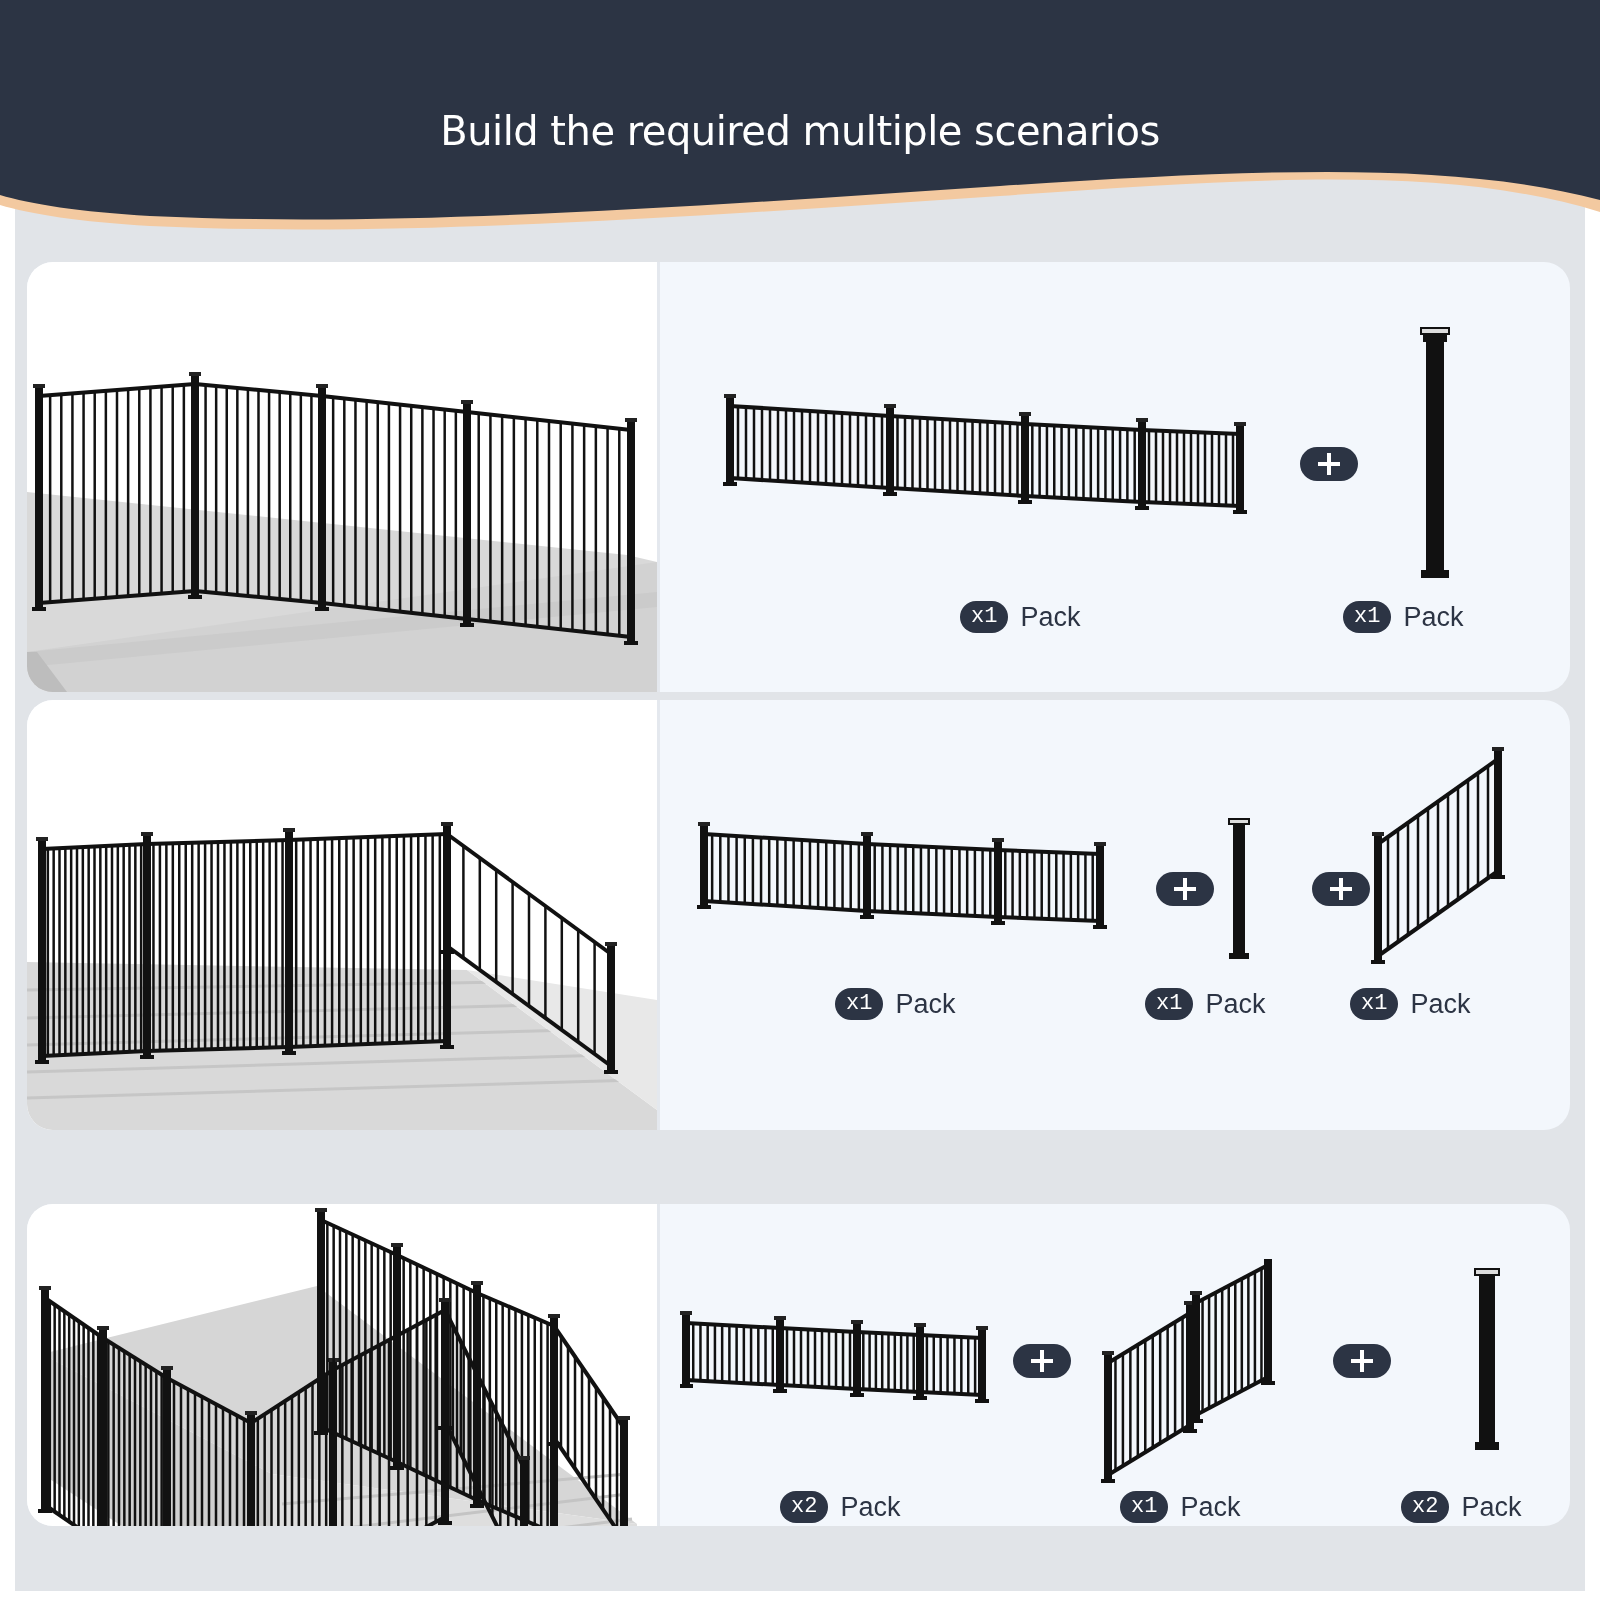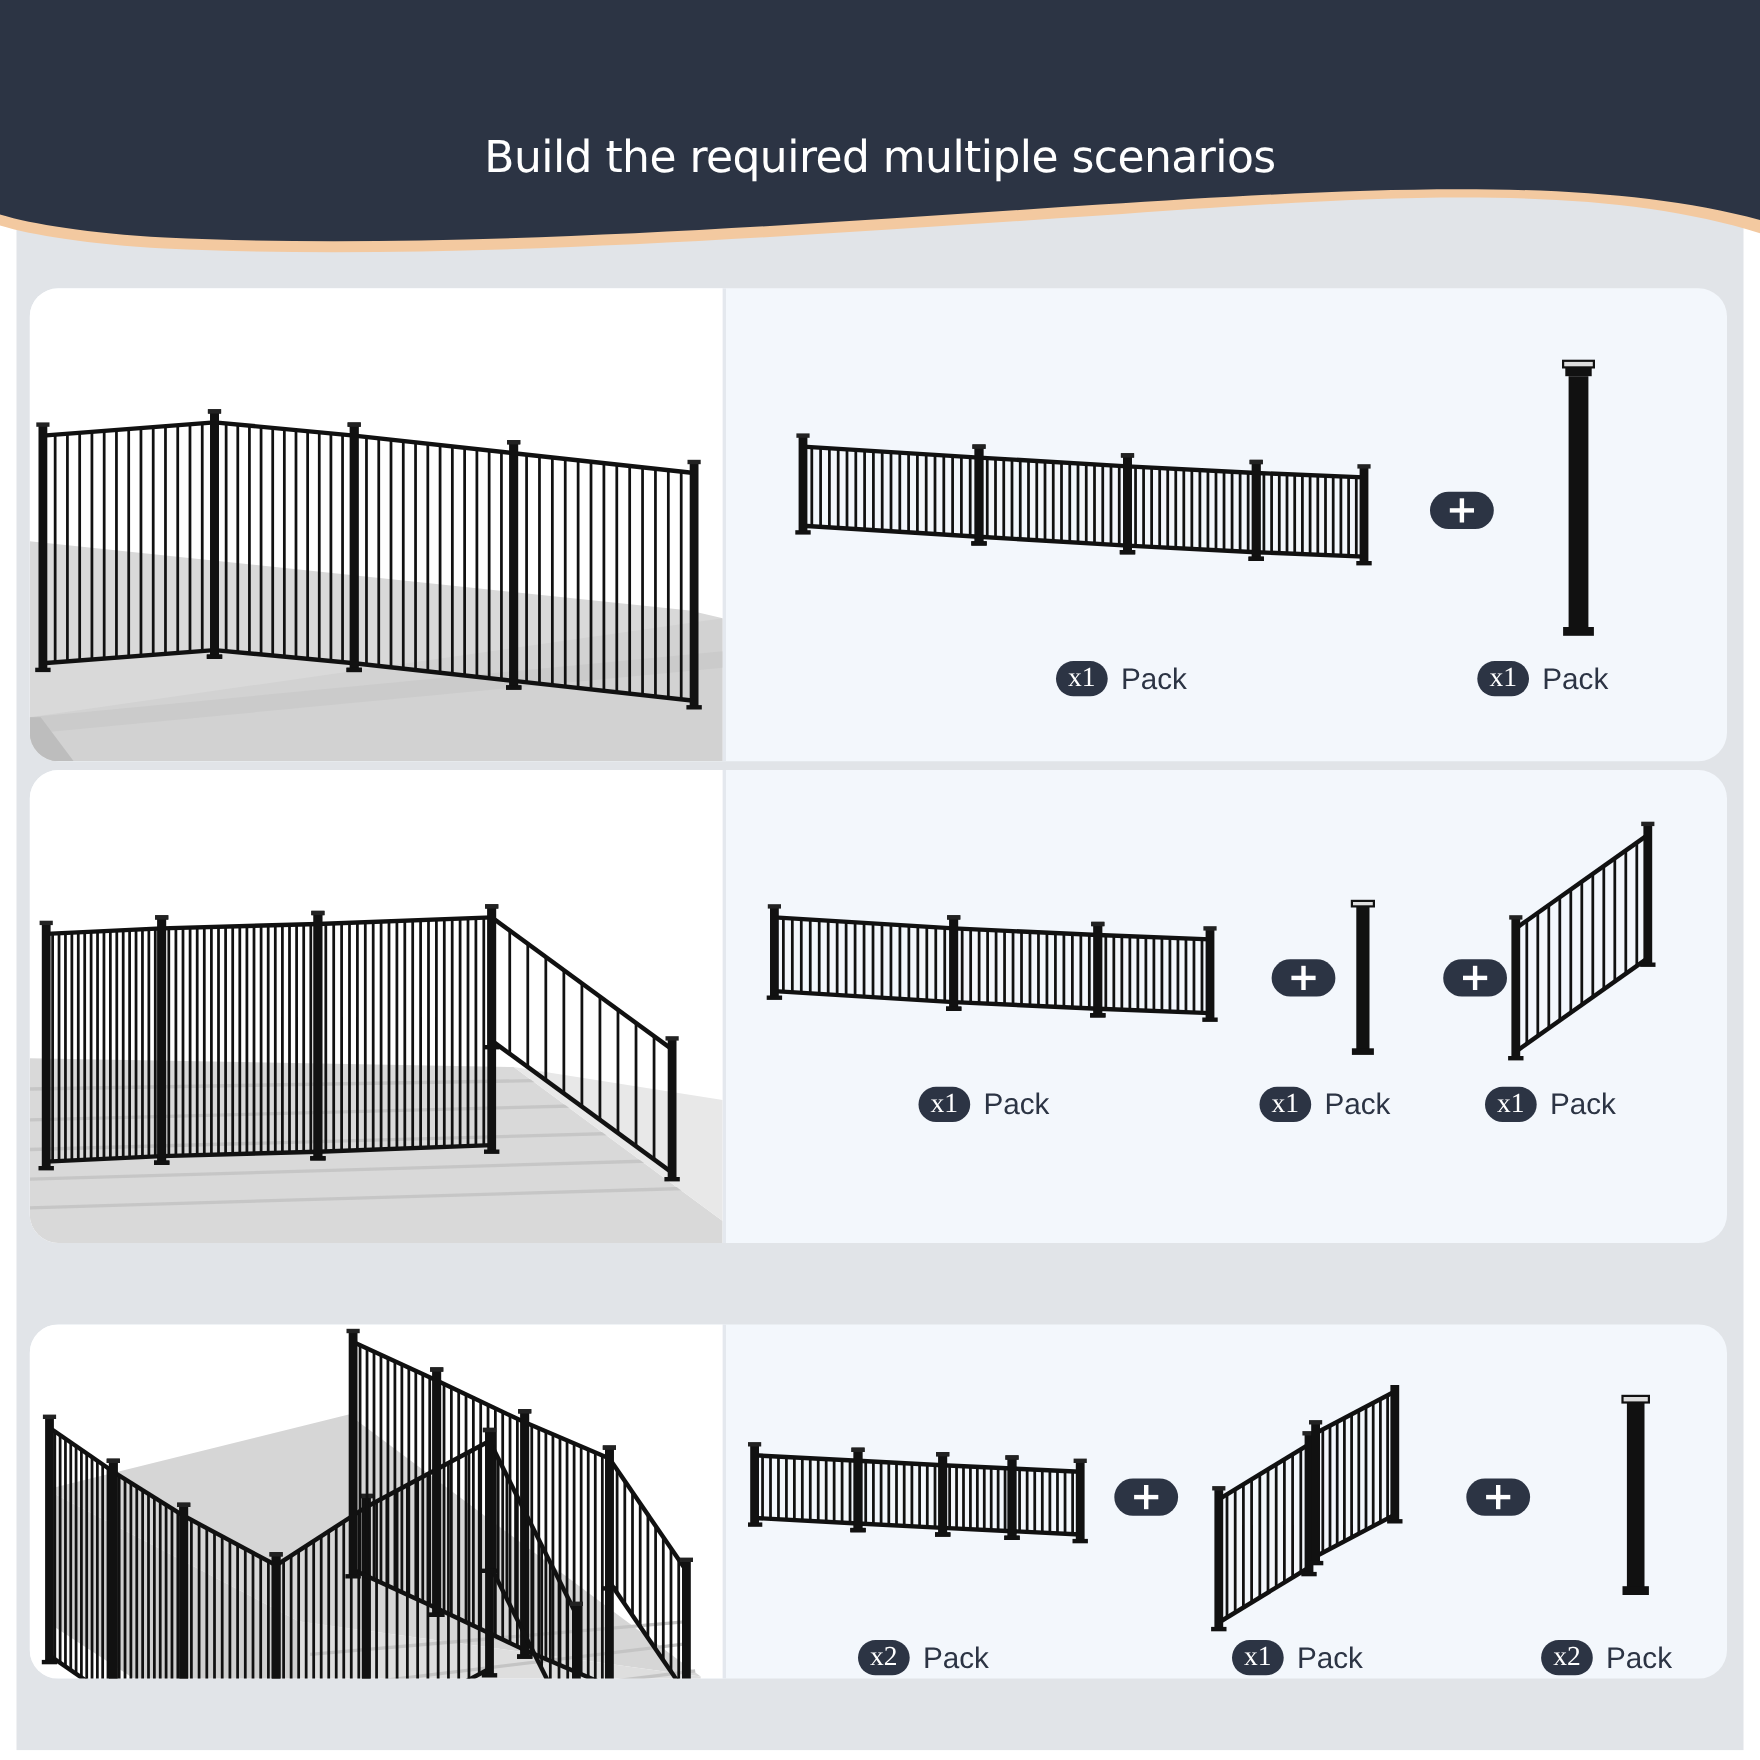--- a/index.html
+++ b/index.html
@@ -2,32 +2,32 @@
 <html><head>
 <meta charset="utf-8">
 <style>
   html,body{margin:0;padding:0;}
   body{width:1600px;height:1600px;position:relative;background:#ffffff;overflow:hidden;font-family:"Liberation Sans",sans-serif;}
   .bg-gray{position:absolute;left:15px;top:150px;width:1570px;height:1441px;background:#e1e4e8;}
   .header{position:absolute;left:0;top:0;width:1600px;height:260px;}
   .header svg{position:absolute;left:0;top:0;}
   .title{position:absolute;left:0;top:38px;width:1600px;text-align:center;font-family:"DejaVu Sans",sans-serif;font-weight:bold;font-size:60px;letter-spacing:-3px;color:#ffffff;white-space:nowrap;}
   .title .accent{color:#f3c9a0;}
-  .subtitle{position:absolute;left:0;top:108px;width:1600px;text-align:center;font-family:"DejaVu Sans",sans-serif;font-size:40px;color:#ffffff;letter-spacing:-0.5px;margin-top:12px;}
+  .subtitle{position:absolute;left:0;top:108px;width:1600px;text-align:center;font-family:"DejaVu Sans",sans-serif;font-size:40px;color:#ffffff;letter-spacing:-0.5px;}
   .card{position:absolute;left:27px;width:1543px;border-radius:26px;overflow:hidden;background:#f3f7fc;}
   .card .scene{position:absolute;left:0;top:0;width:630px;height:100%;background:#ffffff;}
   .card .divider{position:absolute;left:630px;top:0;width:3px;height:100%;background:#e4e8ee;}
   .card .products{position:absolute;left:633px;top:0;right:0;height:100%;}
   .abs{position:absolute;}
   .plus{position:absolute;width:58px;height:34px;border-radius:17px;background:#2c3444;}
   .plus:before,.plus:after{content:"";position:absolute;background:#ffffff;left:50%;top:50%;}
   .plus:before{width:22px;height:4px;margin-left:-11px;margin-top:-2px;}
   .plus:after{width:4px;height:22px;margin-left:-2px;margin-top:-11px;}
   .qty{position:absolute;display:flex;align-items:center;height:34px;}
-  .qty .badge{display:inline-block;height:32px;line-height:32px;padding:0 11px;border-radius:16px;background:#2c3444;color:#ffffff;font-family:Liberation Serif, serif;font-size:25px;}
+  .qty .badge{display:inline-block;height:32px;line-height:32px;padding:0 11px;border-radius:16px;background:#2c3444;color:#ffffff;font-family:Liberation Mono, monospace;font-size:22px;}
   .qty .pack{margin-left:12px;color:#2c3444;font-family:Liberation Sans, sans-serif;font-size:27px;}
 </style>
 </head>
 <body>
 
 <div class="bg-gray"></div>
 
 <div class="header">
   <svg width="1600" height="260" viewBox="0 0 1600 260">
     <path d="M0,0 L1600,0 L1600,212 C1450,165 1250,178 1000,196 C700,216 400,238 150,226 C80,222 30,214 0,205 Z" fill="#f3c9a0"></path>

